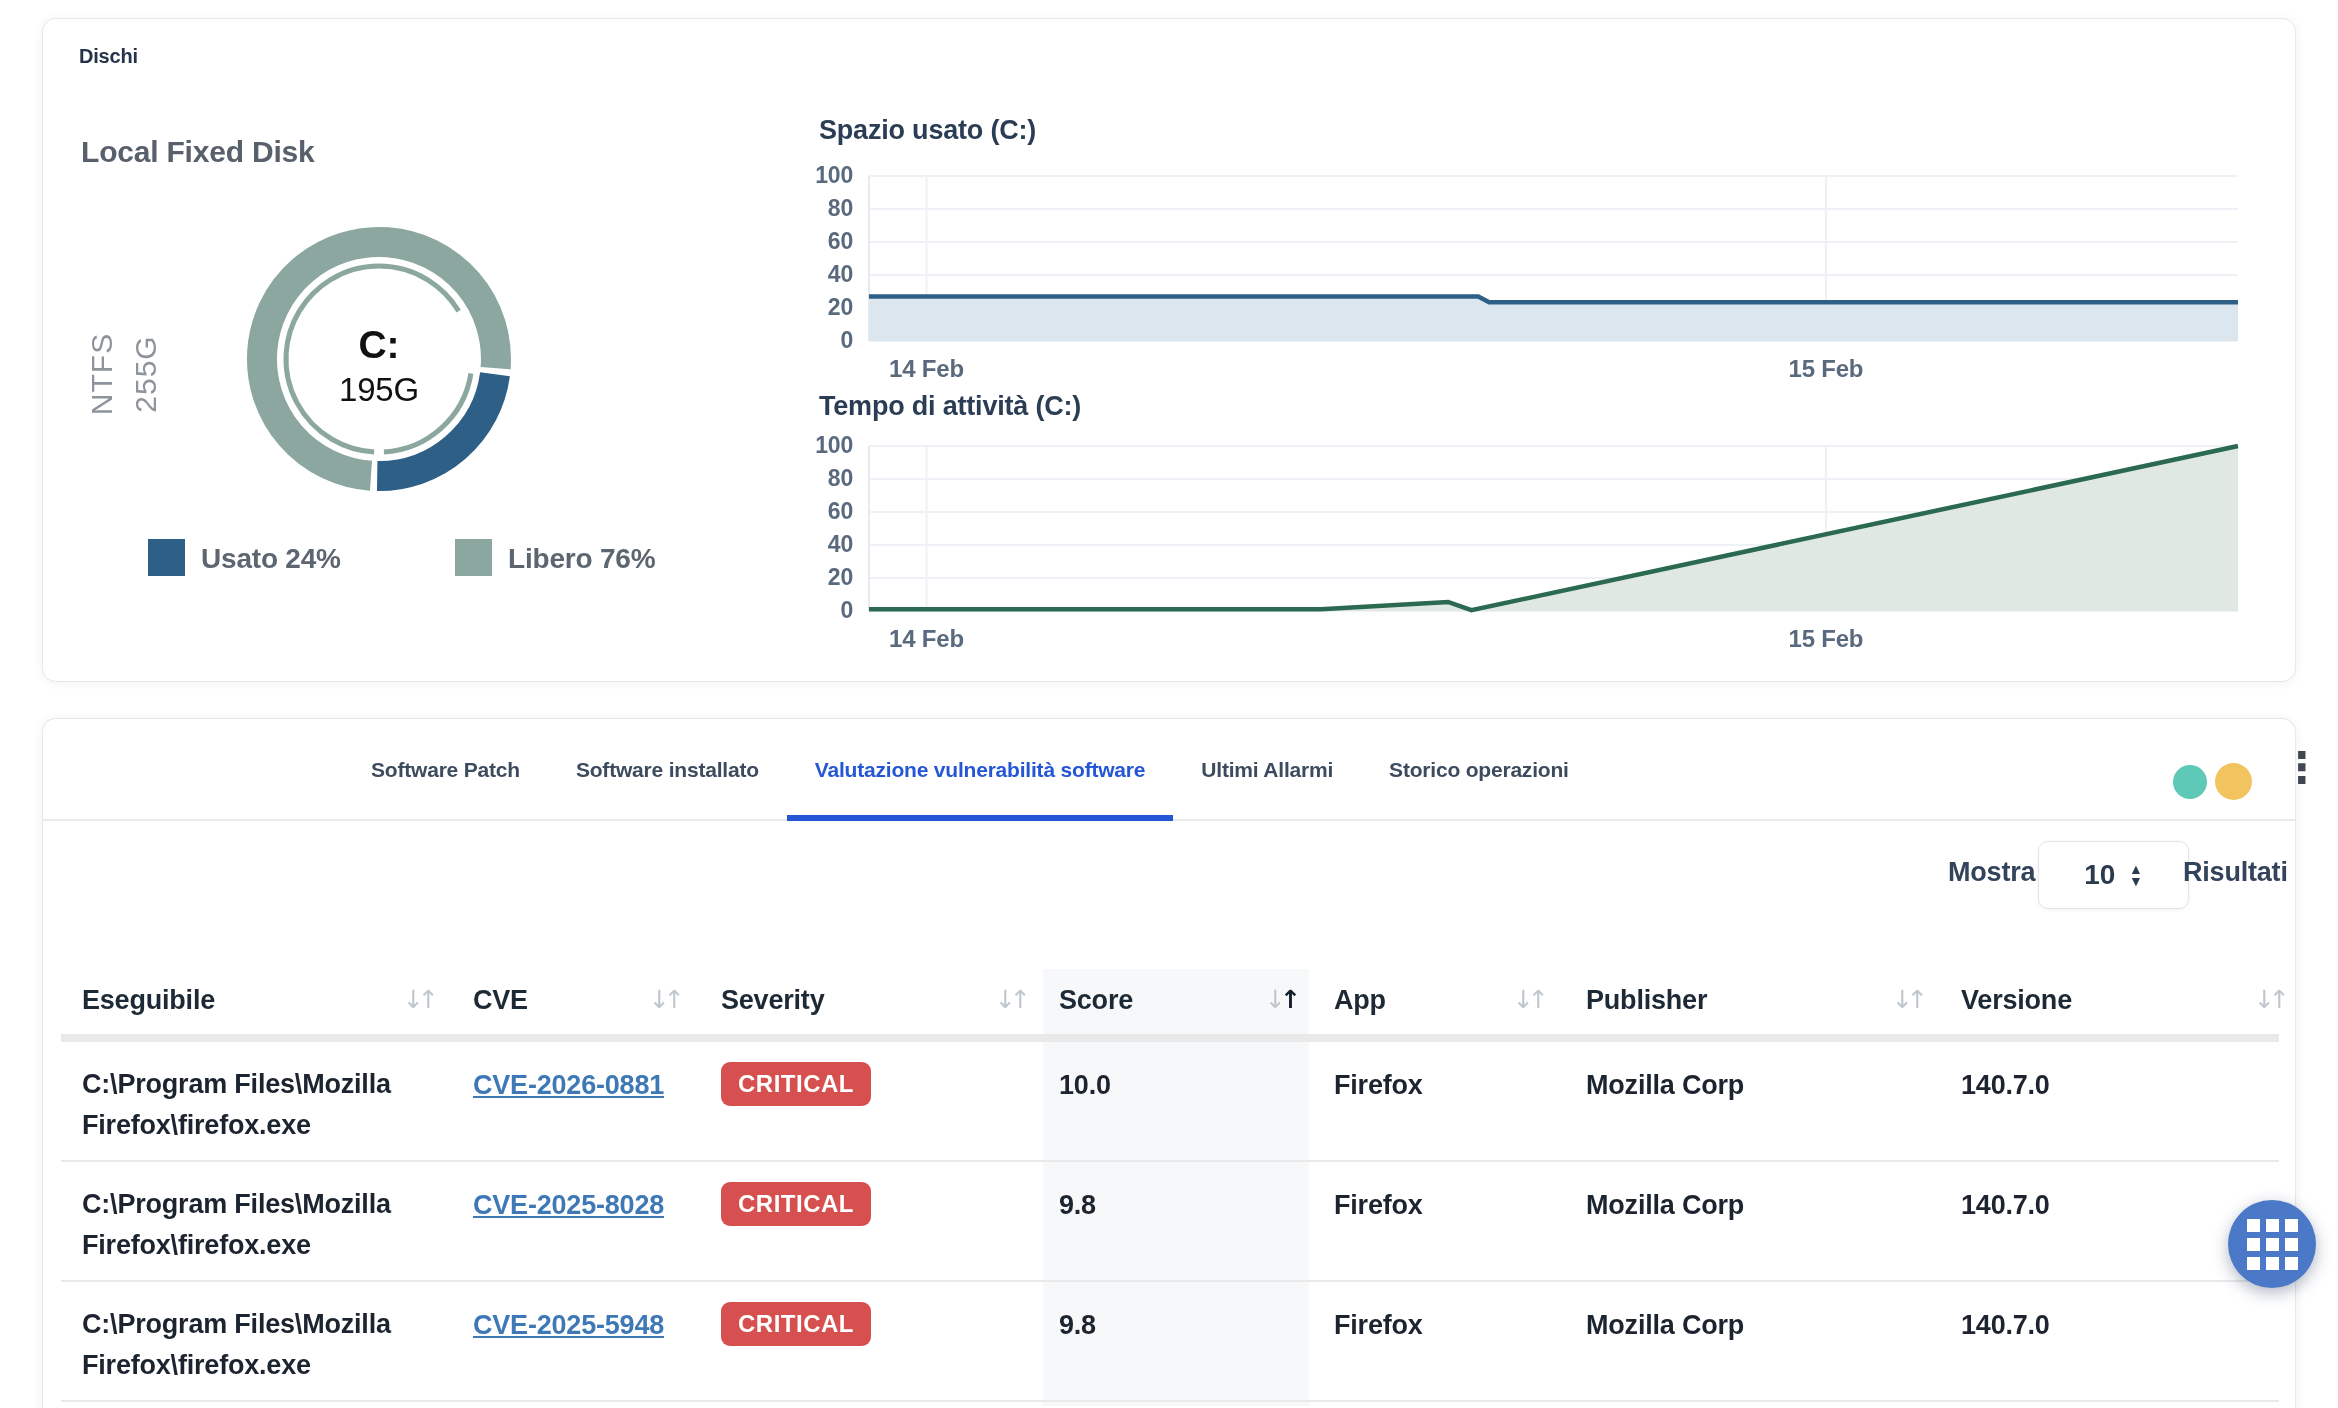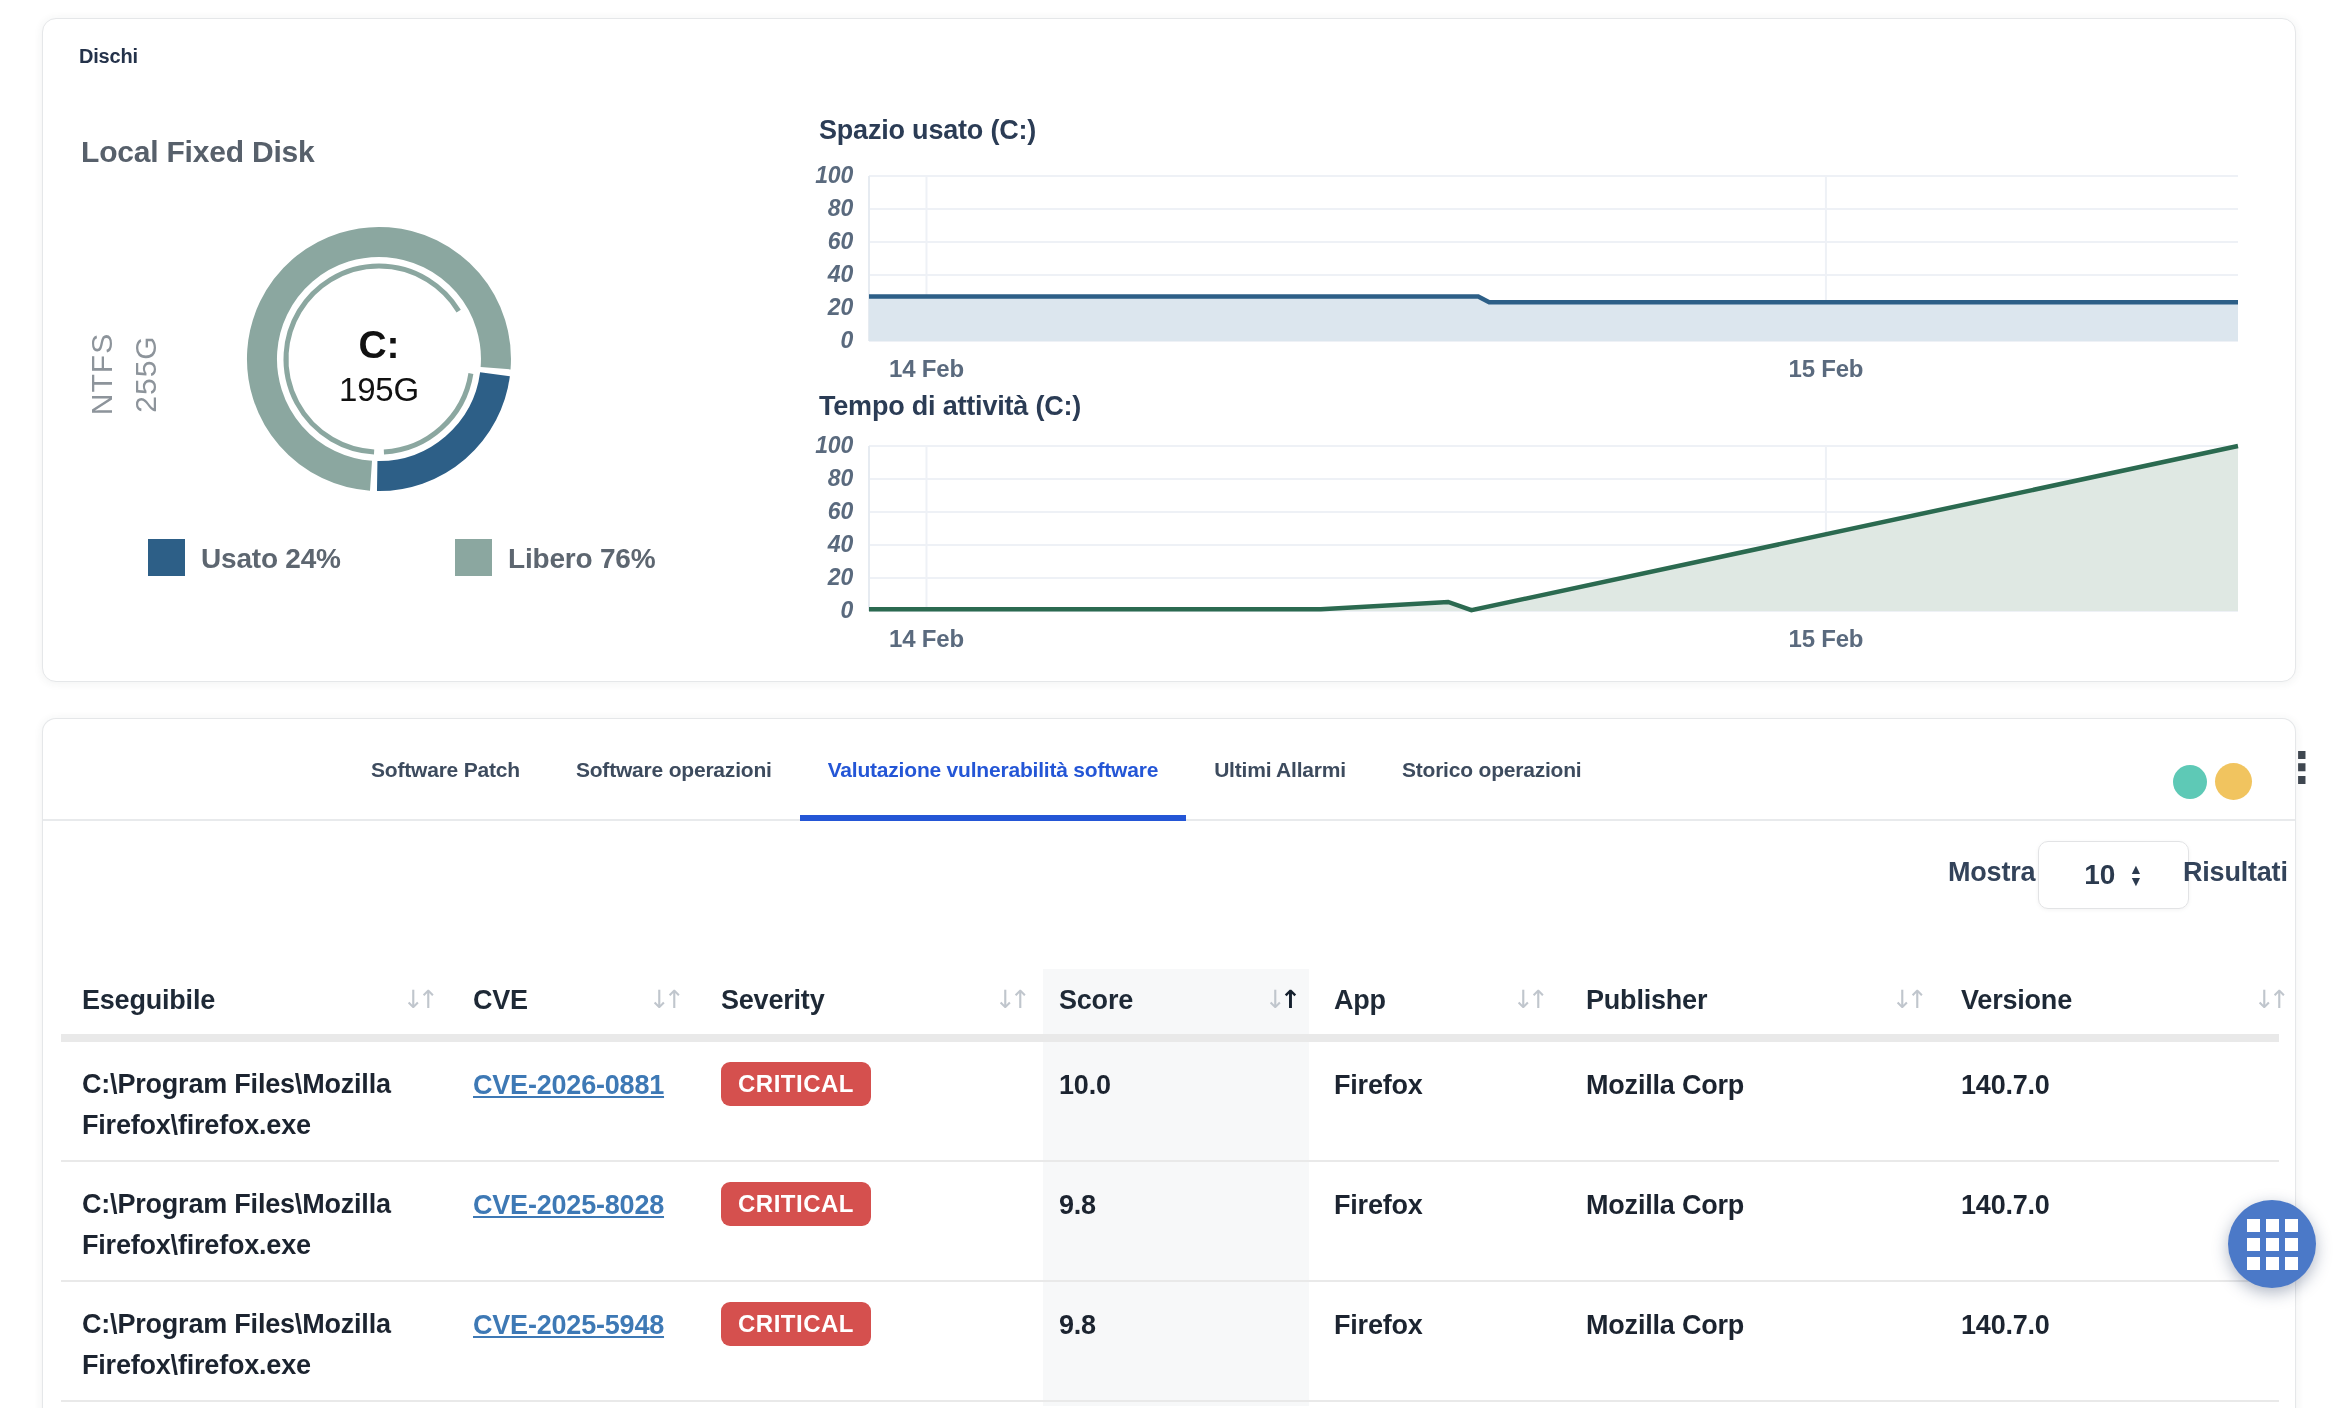--- a/index.html
+++ b/index.html
@@ -21,21 +21,21 @@
   .legend { position:absolute; left:0; top:520px; width:700px; height:40px; }
   .legend .sq { position:absolute; width:37px; height:37px; top:0; }
   .legend .lbl { position:absolute; top:4px; font-size:28px; font-weight:bold; color:#5d6670; }
   #sq-used { left:105px; } #lbl-used { left:158px; }
   #sq-free { left:412px; } #lbl-free { left:465px; }
   .chart-title { position:absolute; left:776px; font-size:27px; font-weight:bold; color:#2b3c55; }
   #ct1 { top:96px; } #ct2 { top:372px; }
   .chart-wrap { position:absolute; left:748px; width:1455px; height:240px; }
   #cw1 { top:132px; } #cw2 { top:402px; }
   .chart-wrap svg { position:absolute; left:0; top:0; }
-  .ytick { position:absolute; width:62px; text-align:right; font-size:23px; font-weight:bold; color:#5a6a7e;font-style:italic; }
+  .ytick { position:absolute; width:62px; text-align:right; font-size:23px; font-weight:bold; color:#5a6a7e; }
   .xtick { position:absolute; width:110px; text-align:center; font-size:24px; font-weight:bold; color:#5a6a7e; }
   
   #card-panel { left:42px; top:718px; width:2254px; height:760px; border-bottom:none; }
   .tabbar { position:absolute; left:0; top:0; width:100%; height:102px; border-bottom:2px solid #e8eaec;
     border-radius:14px 14px 0 0; }
   .tabs { position:absolute; left:300px; top:0; height:102px; display:flex; }
   .tab { height:102px; line-height:102px; padding:0 28px; font-size:21px; font-weight:bold;
     color:#3d4b5e; cursor:pointer; white-space:nowrap; }
   .tab.active { color:#2456d6; box-shadow:inset 0 -6px 0 #2456d6; }
   .dot { position:absolute; border-radius:50%; }
@@ -156,21 +156,21 @@
       <div class="ytick" style="left: 0px; top: 11px;">100</div>
       <div class="xtick" style="left: 80.498px; top: 204px;">14 Feb</div>
       <div class="xtick" style="left: 979.931px; top: 204px;">15 Feb</div>
     </div>
 </div>
 
 <div class="card" id="card-panel">
   <div class="tabbar">
     <div class="tabs">
       <div class="tab">Software Patch</div>
-      <div class="tab">Software operazioni</div>
+      <div class="tab">Software installato</div>
       <div class="tab active">Valutazione vulnerabilità software</div>
       <div class="tab">Ultimi Allarmi</div>
       <div class="tab">Storico operazioni</div>
     </div>
     <span class="dot" id="dot-teal" style="background: rgb(94, 201, 182);"></span>
     <span class="dot" id="dot-yellow" style="background: rgb(241, 196, 95);"></span>
     <span class="kebab">⋮</span>
   </div>
 
   <span class="show-label">Mostra</span>

